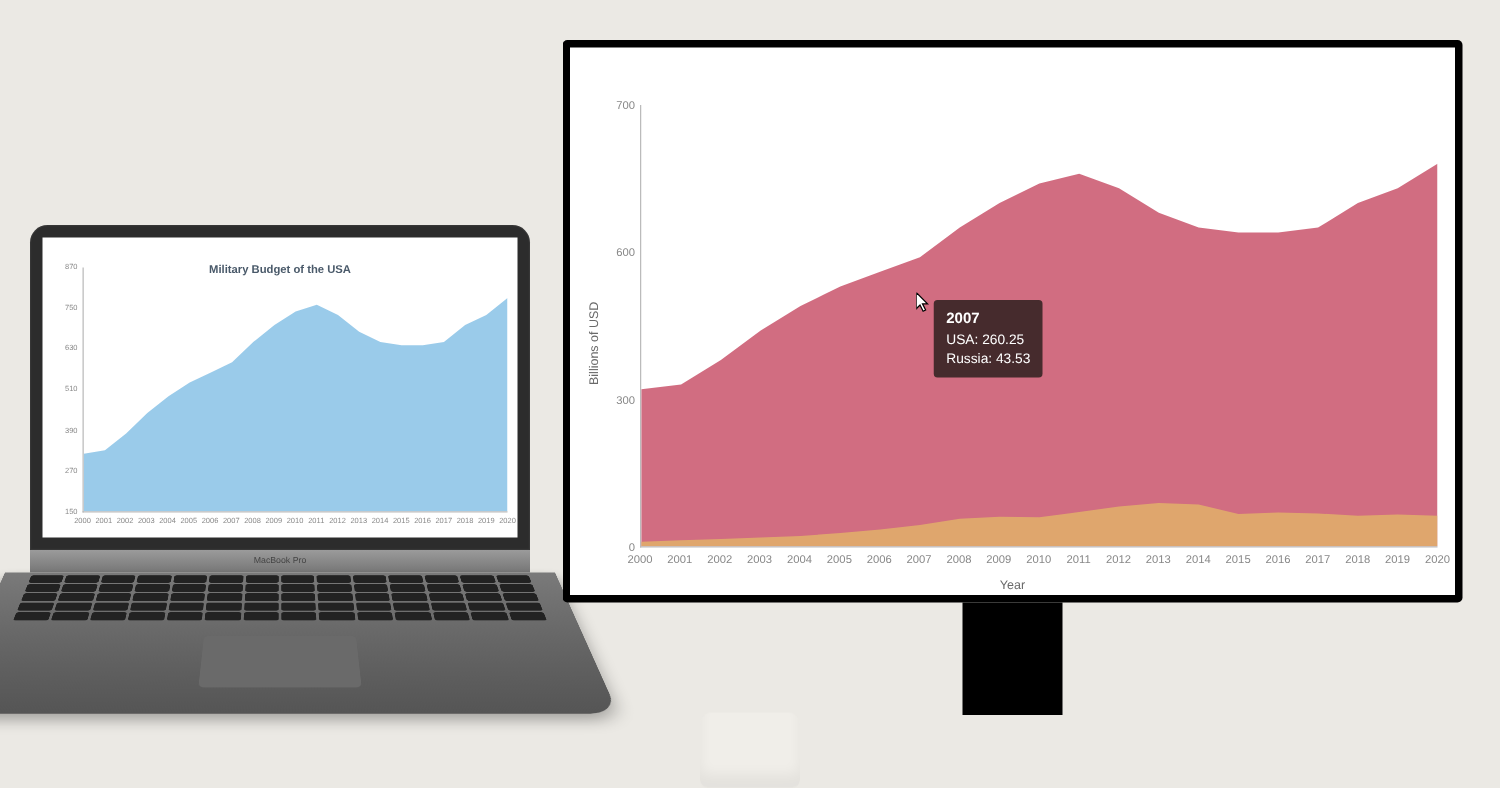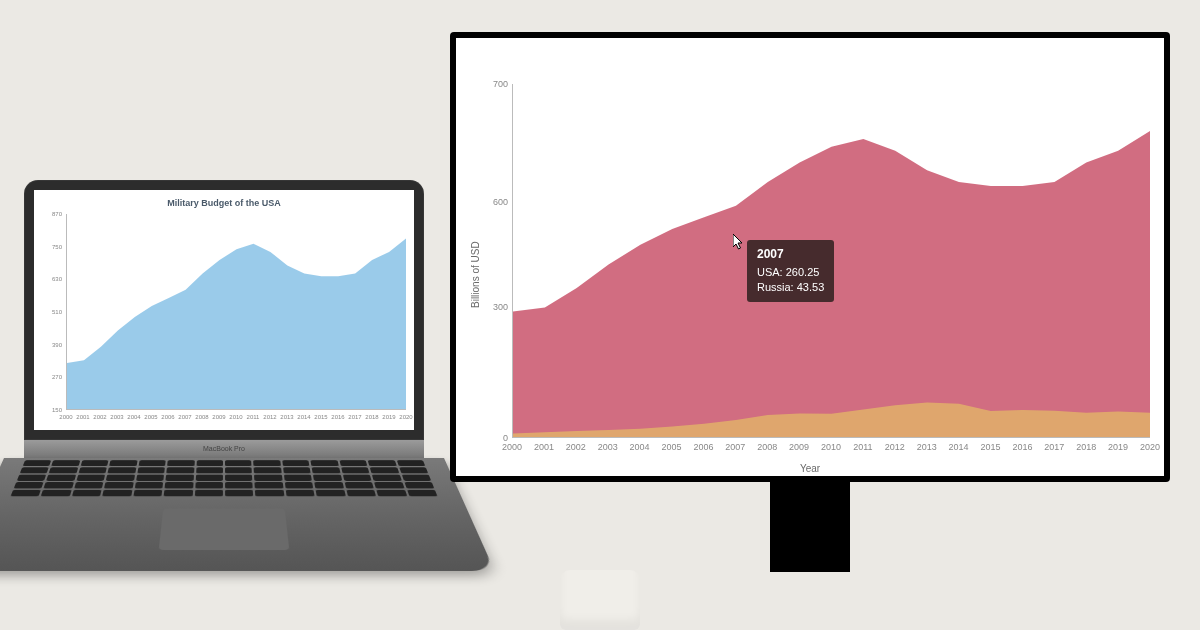--- a/index.html
+++ b/index.html
@@ -21,21 +21,21 @@
   .monitor-screen{width:100%;height:100%;background:#fff;position:relative;overflow:hidden}
   .monitor-chin{width:720px;height:28px;background:#000;display:flex;align-items:center;padding:0 12px;box-sizing:border-box;color:#999;font-size:9px;justify-content:space-between}
   .monitor-btns{display:flex;gap:14px;color:#444;font-size:8px}
   .monitor-stand{width:80px;height:90px;background:#000;margin:0 auto}
 
   
   .mug{position:absolute;left:560px;top:570px;width:80px;height:60px;background:#f0eee9;border-radius:10px 10px 6px 6px;box-shadow:inset 0 -10px 10px rgba(0,0,0,.05)}
 
   
   .chart-title{text-align:center;font-size:13px;font-weight:600;color:#4a5a6a;padding-top:8px}
-  .chart-small-title{text-align:center;font-size:9px;color:#4a5a6a;font-weight:600;padding-top:8px}
+  .chart-small-title{text-align:center;font-size:9px;color:#4a5a6a;font-weight:600;padding-top:20px}
   .legend{text-align:center;font-size:10px;color:#6a6a6a;padding-top:2px}
   .legend .sw{display:inline-block;width:10px;height:10px;margin:0 4px 0 10px;vertical-align:middle}
   .axis-label{position:absolute;font-size:10px;color:#6a6a6a}
   .ylabel{transform:rotate(-90deg);transform-origin:left top}
   .tick{position:absolute;font-size:9px;color:#888}
   .xtick{transform:translateX(-50%)}
   .ytick{transform:translateY(-50%);text-align:right;width:30px}
   .plot{position:absolute;border-left:1px solid #bbb;border-bottom:1px solid #bbb}
   svg.area{position:absolute;left:0;top:0;width:100%;height:100%}
 
@@ -187,21 +187,21 @@
               </svg>
           </div>
           <div class="tooltip" style="left:234px;top:156px">
             <div class="tt-year">2007</div>
             <div>USA: 260.25</div>
             <div>Russia: 43.53</div>
           </div>
         </div>
         <div id="yticks-right">
             <div class="tick ytick" style="left: 22px; top: 400px; font-size: 9px;">0</div>
-            <div class="tick ytick" style="left: 22px; top: 269px; font-size: 9px;">300</div>
+            <div class="tick ytick" style="left: 22px; top: 282px; font-size: 9px;">300</div>
             <div class="tick ytick" style="left: 22px; top: 164px; font-size: 9px;">600</div>
             <div class="tick ytick" style="left: 22px; top: 46px; font-size: 9px;">700</div>
           </div>
         <div id="xticks-right">
             <div class="tick xtick" style="left: 56px; top: 404px; font-size: 9px;">2000</div>
             <div class="tick xtick" style="left: 87.9px; top: 404px; font-size: 9px;">2001</div>
             <div class="tick xtick" style="left: 119.8px; top: 404px; font-size: 9px;">2002</div>
             <div class="tick xtick" style="left: 151.7px; top: 404px; font-size: 9px;">2003</div>
             <div class="tick xtick" style="left: 183.6px; top: 404px; font-size: 9px;">2004</div>
             <div class="tick xtick" style="left: 215.5px; top: 404px; font-size: 9px;">2005</div>

